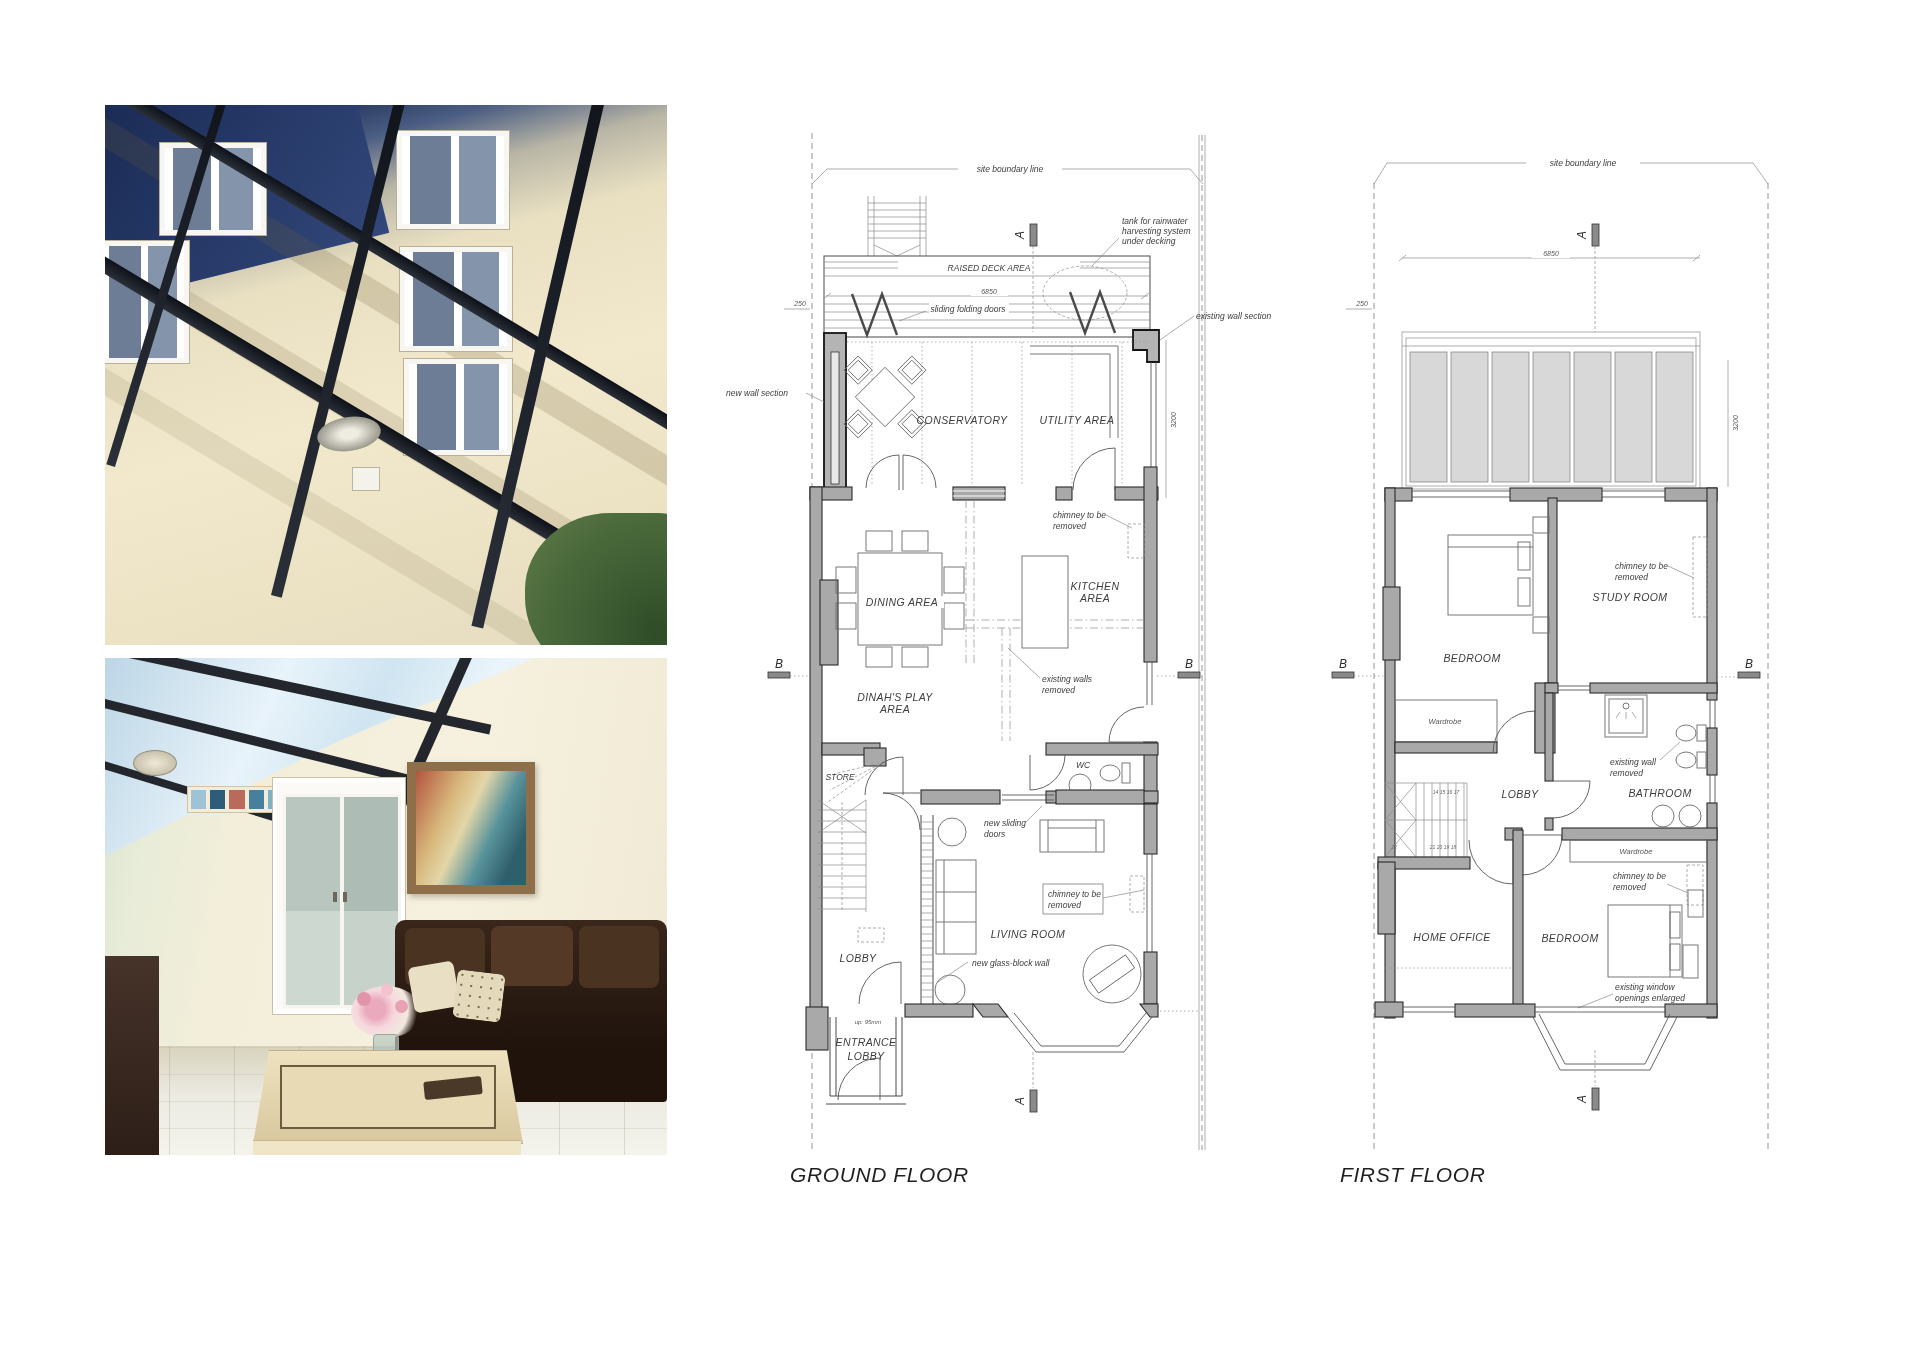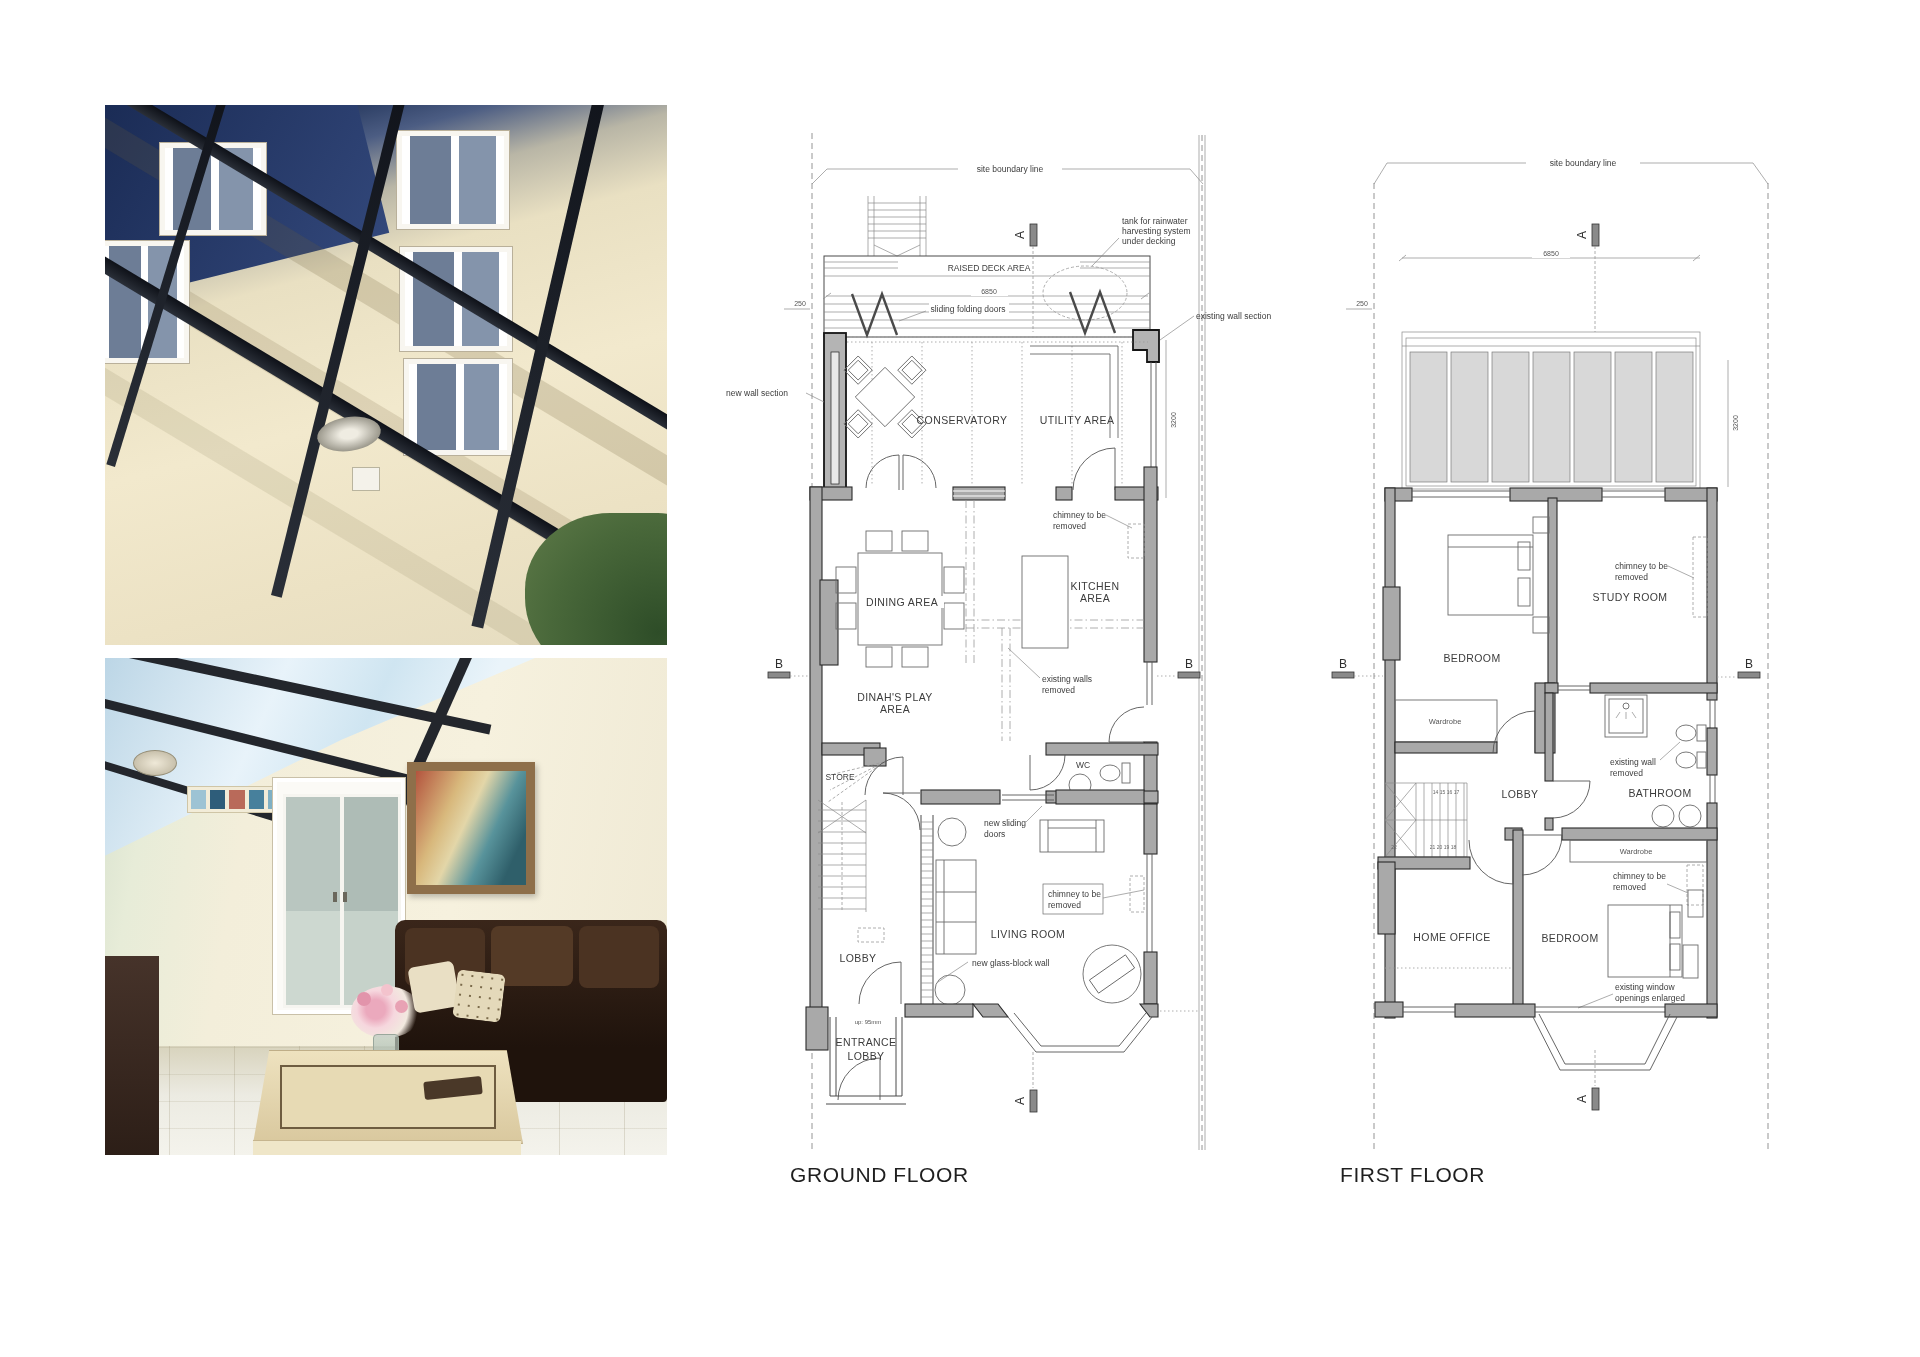--- a/index.html
+++ b/index.html
@@ -1,16 +1,16 @@
 <!DOCTYPE html>
 <html><head>
 <meta charset="utf-8">
 <style>
   html,body{margin:0;padding:0;background:#fff;font-family:"Liberation Sans",sans-serif;}
-  .canvas{position:relative;width:1920px;height:1357px;background:#fff;overflow:hidden;}
+  .canvas{position:relative;width:1920px;height:1357px;background:#fff;overflow:hidden;font-style:italic;}
   .photo{position:absolute;overflow:hidden;}
   #photo1{left:105px;top:105px;width:562px;height:540px;
     background:linear-gradient(165deg,#1c2c55 0%,#27395f 9%,#4c5d83 15%,#b9b6a6 23%,#e9e0c2 33%,#f2e9cd 55%,#ece2c4 78%,#e5dcc0 100%);}
   #photo2{left:105px;top:658px;width:562px;height:497px;
     background:linear-gradient(100deg,#d6e0cd 0%,#e7ecd8 10%,#f3eeda 26%,#f6f1de 60%,#efe9d4 100%);}
   .abs{position:absolute;}
   .p1-sh{position:absolute;background:rgba(110,95,55,.2);transform:rotate(31deg);}
   .pwin{position:absolute;border:5px solid #f8f6f0;box-shadow:0 0 0 1px #b9b09a;
     background:linear-gradient(90deg,#fff 0 8%,#6d7d96 8% 48%,#fff 48% 56%,#8494ab 56% 92%,#fff 92%);}
   .pbar{position:absolute;background:linear-gradient(#0e1118,#2a2f38);}

